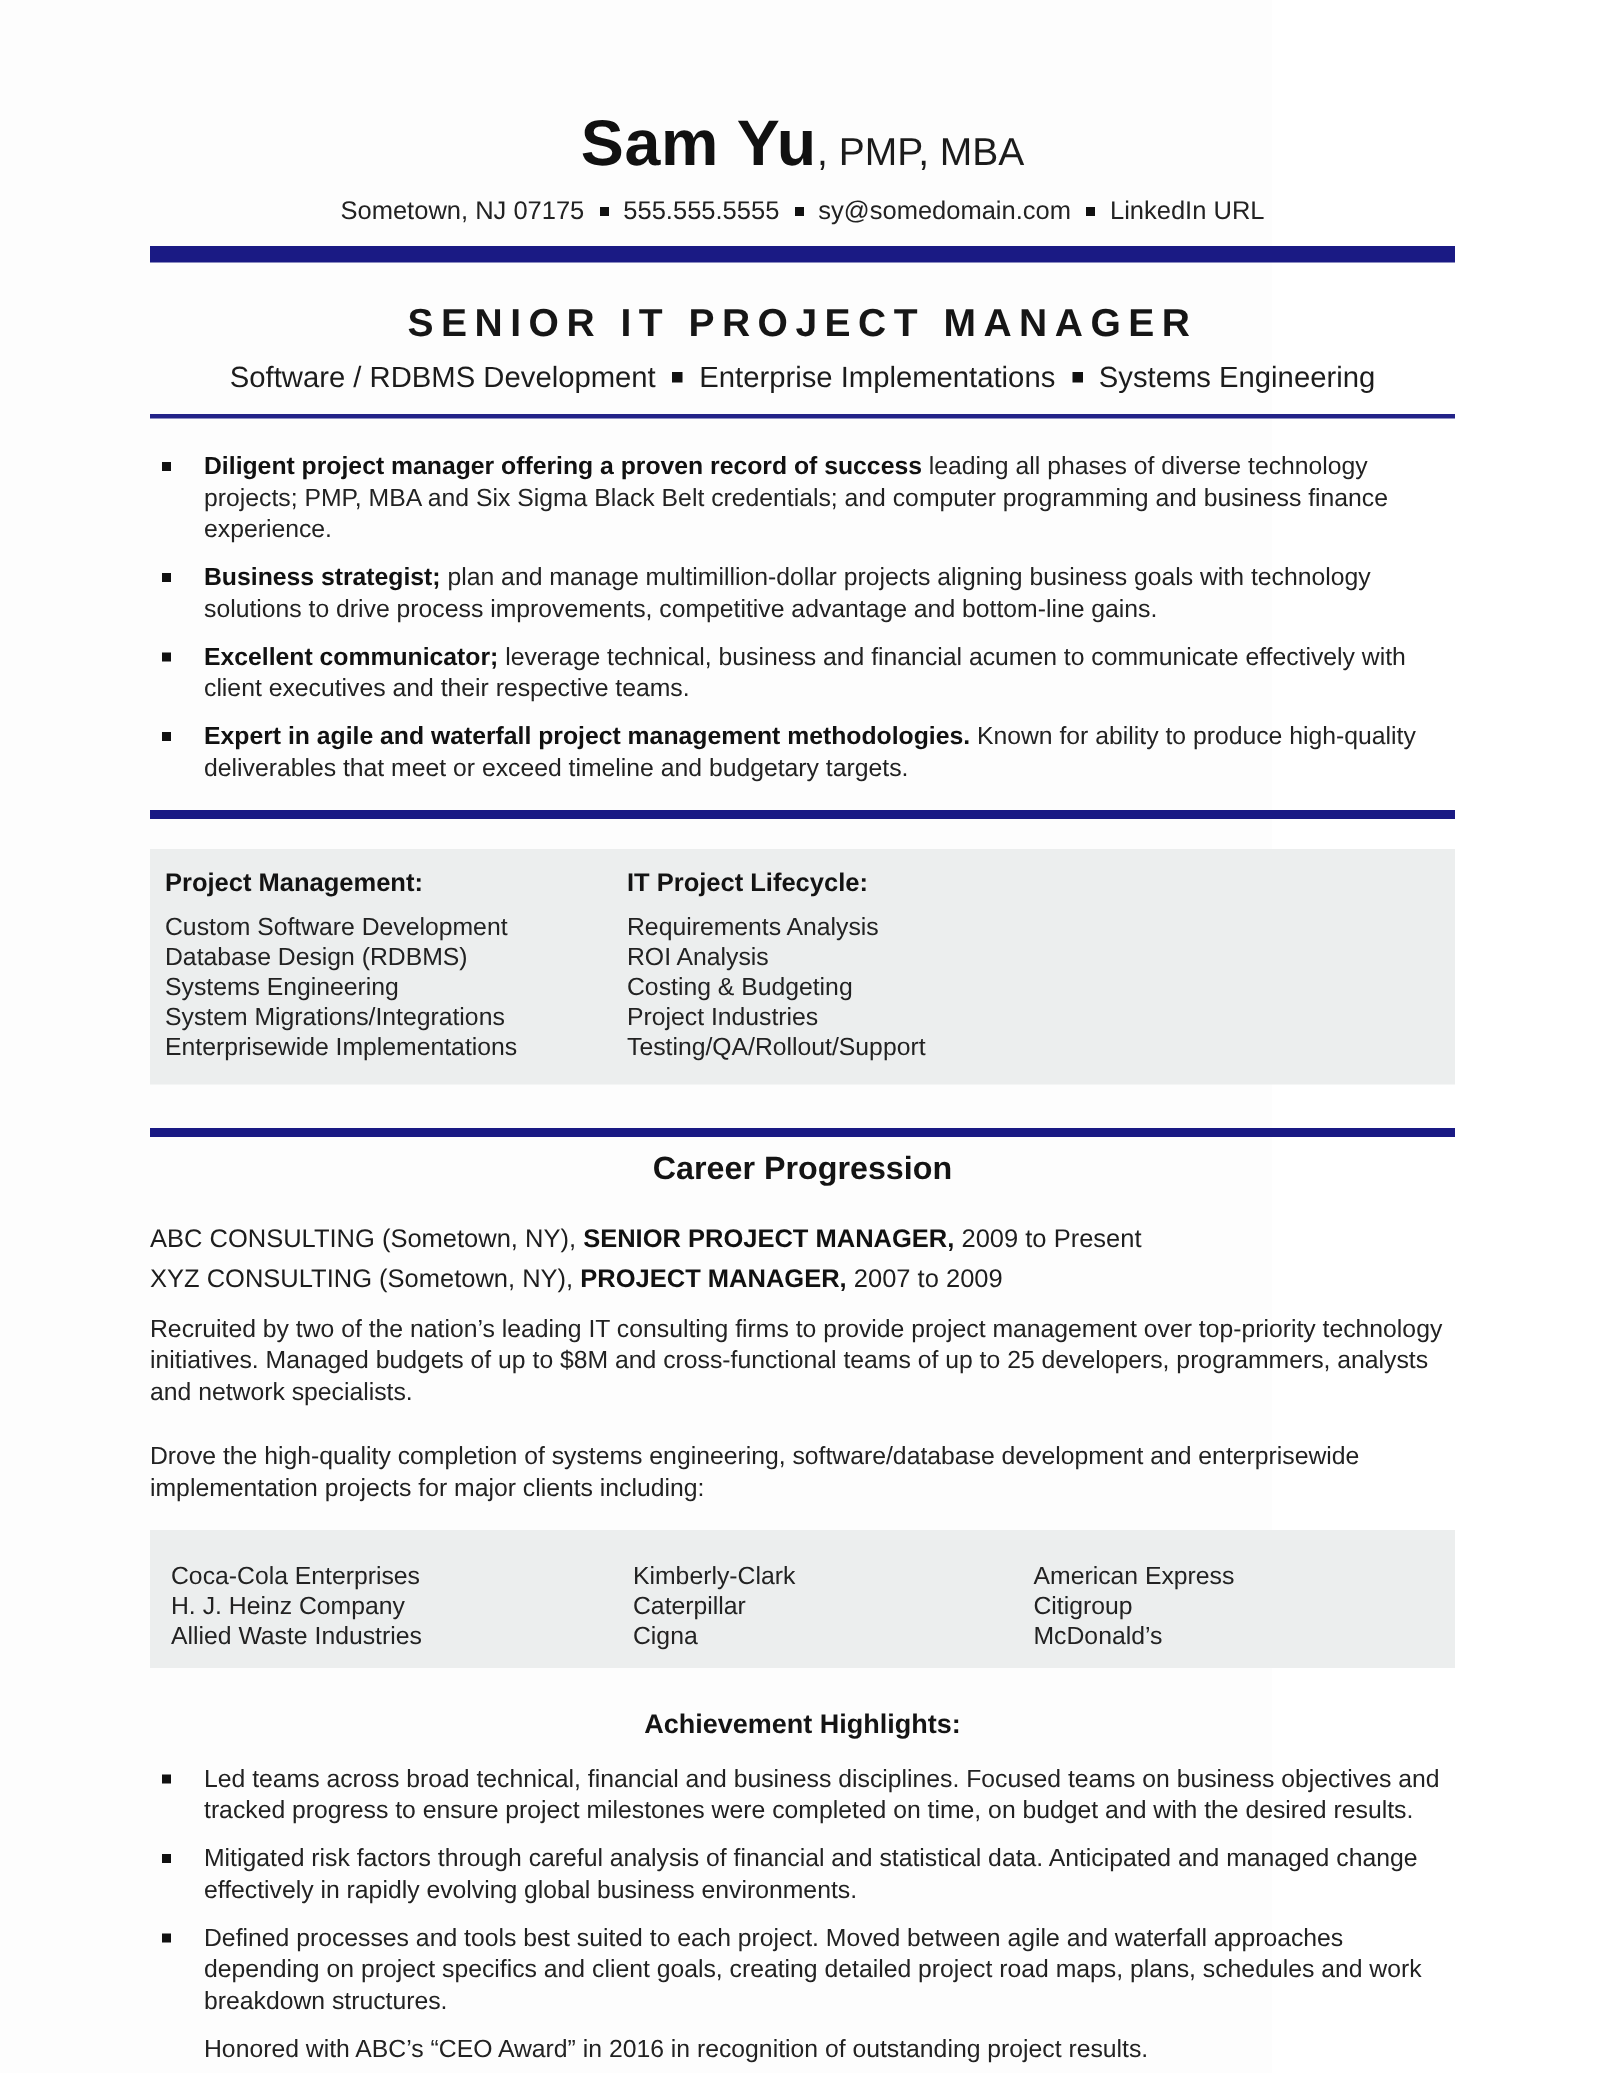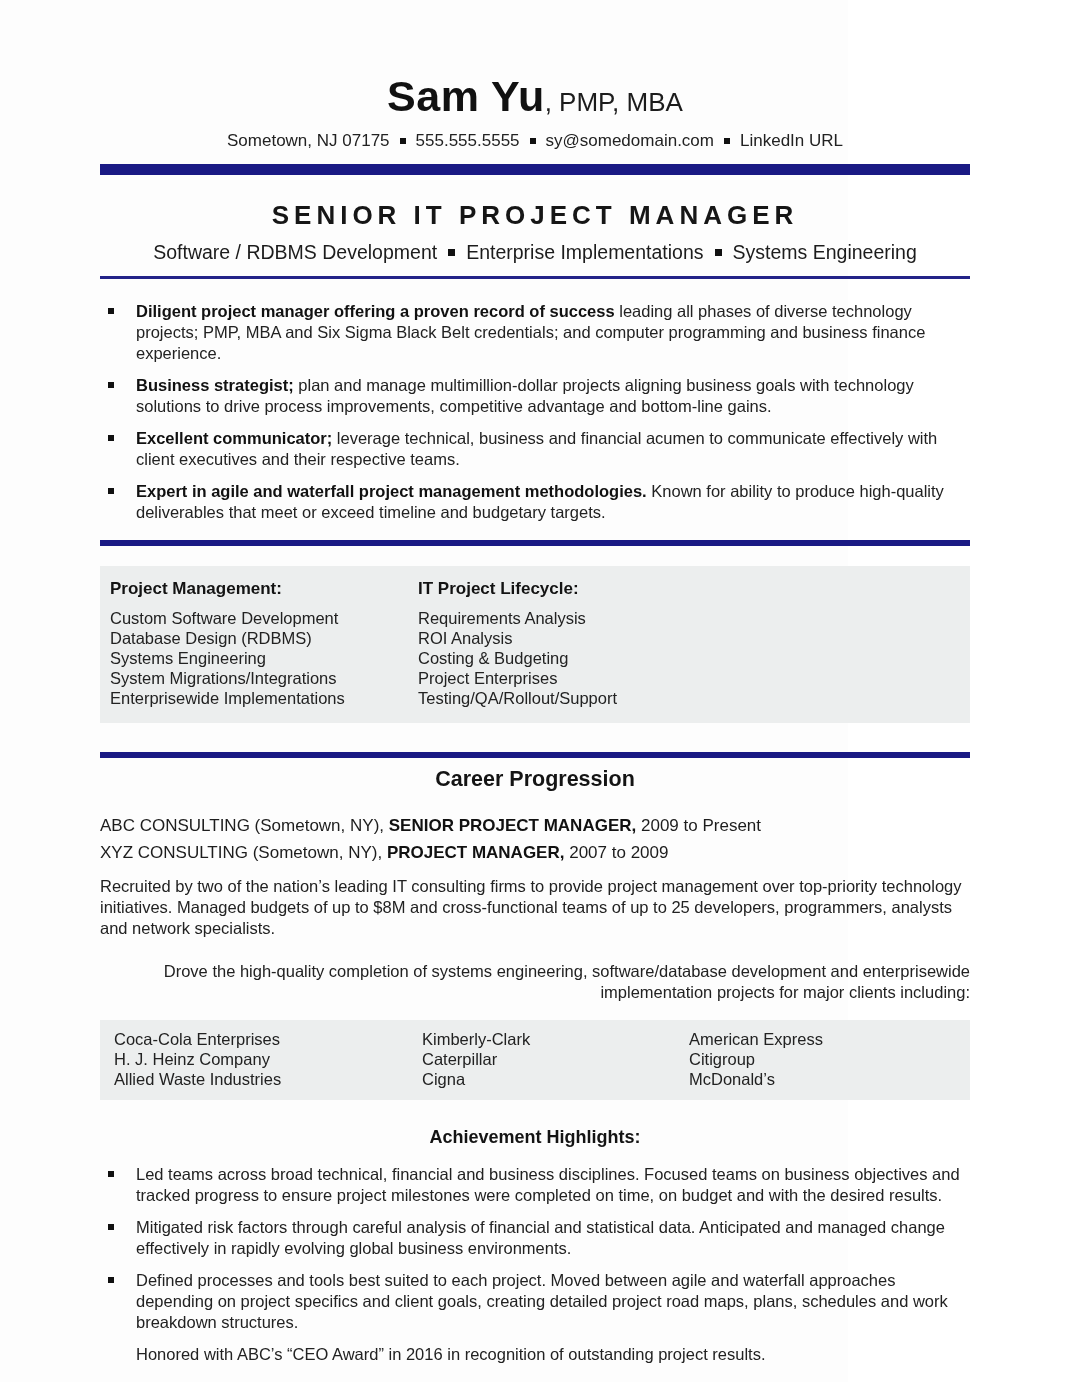--- a/index.html
+++ b/index.html
@@ -41,23 +41,23 @@
   
   .panel{background:#eceeee;margin-top:20px;}
   .grid3{display:grid;grid-template-columns:308px 267px auto;padding:13px 6px 15px 10px;}
   .skill-h{font-size:17px;font-weight:bold;color:#131313;margin-bottom:9px;}
   .plain-list{list-style:none;margin:0;padding:0;font-size:16.5px;line-height:20px;color:#222;}
 
   
   .jobs{margin-top:20px;font-size:17px;line-height:27px;color:#1d1d1d;}
   .jobs .role{font-weight:bold;color:#111;}
   .para{margin:10px 0 0 0;font-size:16.5px;line-height:21px;color:#222;}
-  .para + .para{margin-top:22px;text-align:right;}
+  .para + .para{margin-top:22px;}
   .clients{margin-top:17px;}
-  .clients .grid3{padding:9px 6px 11px 14px;}
+  .clients .grid3{padding:21px 6px 11px 14px;}
 </style>
 </head>
 <body>
 
 <div class="sheet">
   <div class="content">
 
     <div class="hdr">
       <div>
         <span class="name">Sam Yu</span><span class="creds">, PMP, MBA</span>
@@ -96,21 +96,21 @@
             <li>System Migrations/Integrations</li>
             <li>Enterprisewide Implementations</li>
           </ul>
         </div>
         <div>
           <div class="skill-h">IT Project Lifecycle:</div>
           <ul class="plain-list">
             <li>Requirements Analysis</li>
             <li>ROI Analysis</li>
             <li>Costing &amp; Budgeting</li>
-            <li>Project Enterprises</li>
+            <li>Project Industries</li>
             <li>Testing/QA/Rollout/Support</li>
           </ul>
         </div>
       </div>
     </div>
 
     <div class="bar-med" style="margin-top:29px"></div>
 
     <div class="sec-h">Career Progression</div>
 

